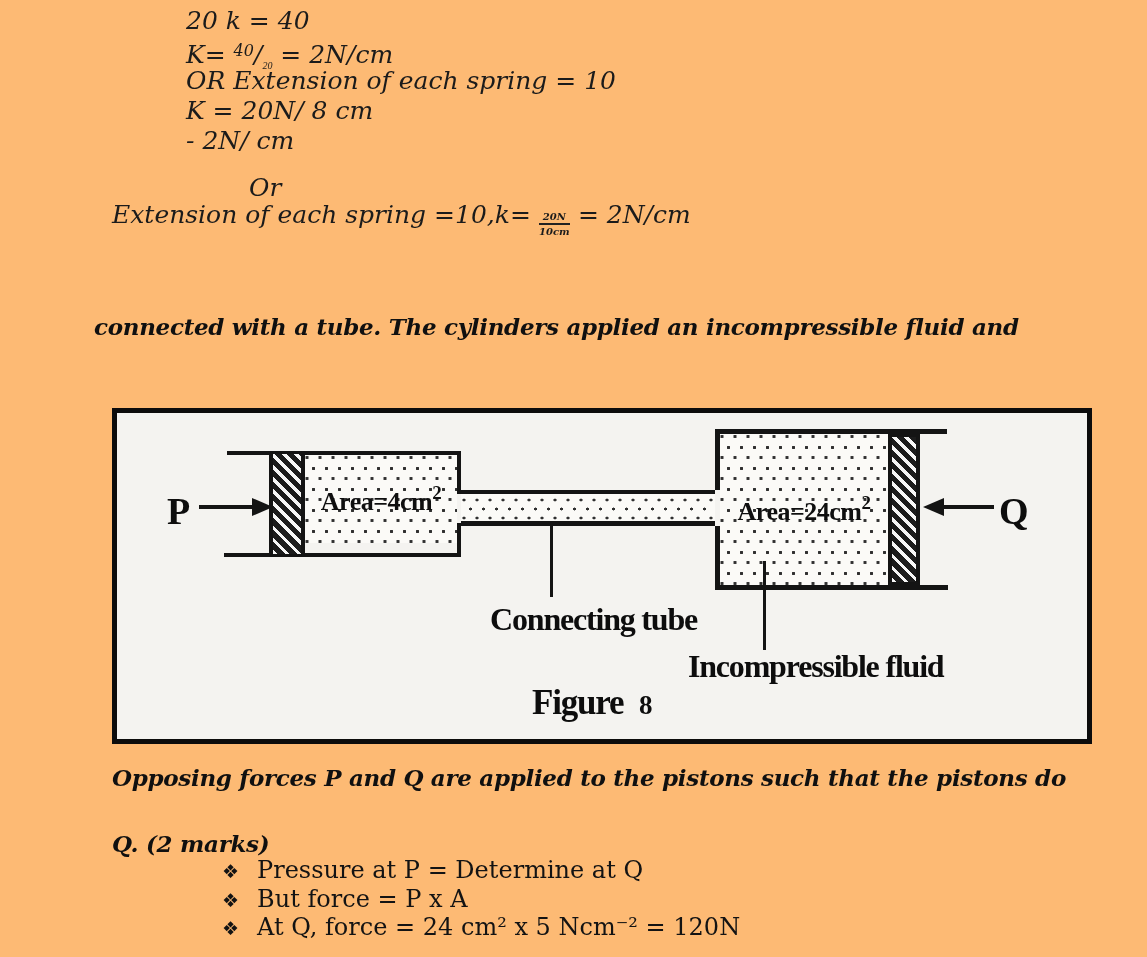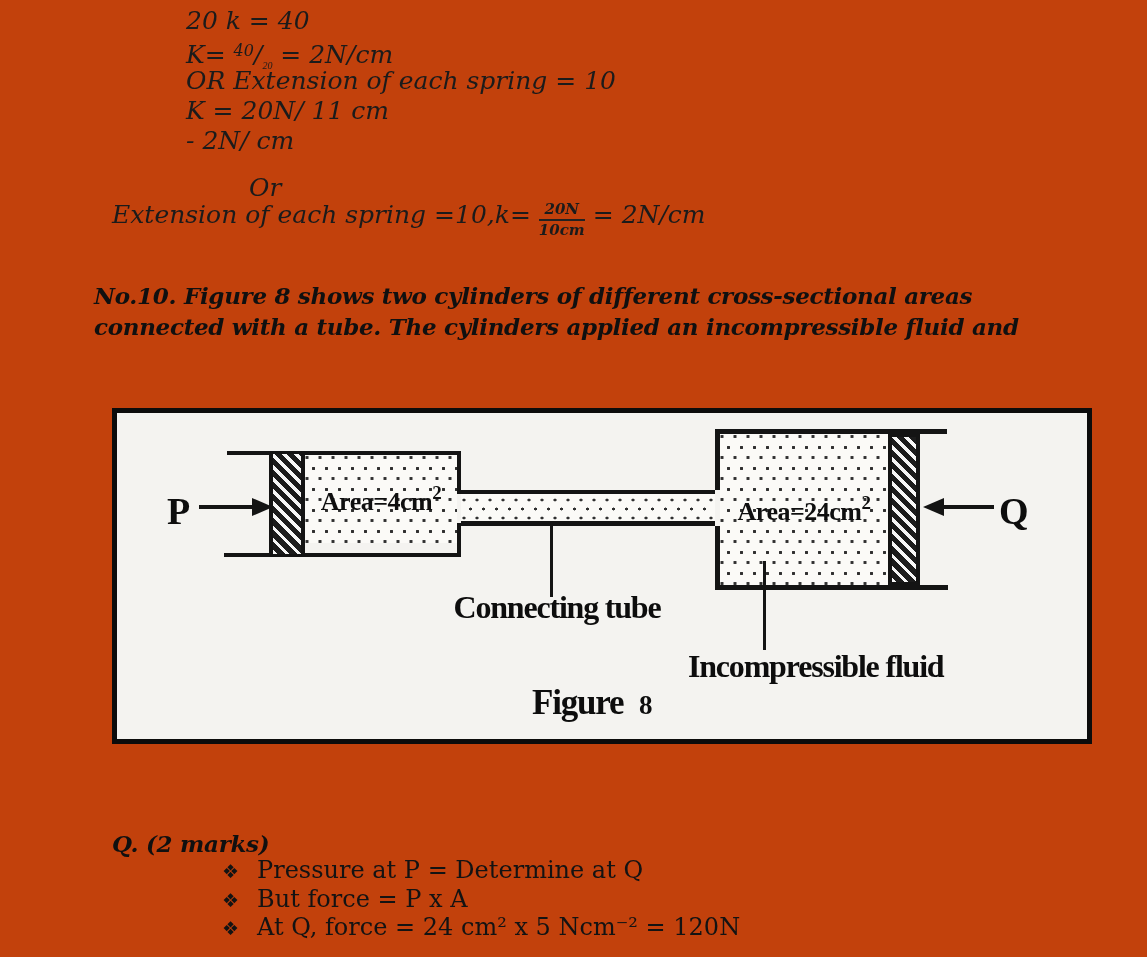--- a/index.html
+++ b/index.html
@@ -1,21 +1,21 @@
 <!DOCTYPE html>
 <html><head>
 <meta charset="utf-8">
 <style>
   html,body{margin:0;padding:0;background:#ffffff;}
-  #page{position:relative;width:1147px;height:957px;background:#c2410c;overflow:hidden;color:#161616;}
+  #page{position:relative;width:1147px;height:957px;background:#fdba74;overflow:hidden;color:#161616;}
   
   .eq{position:absolute;font:italic 25px/30px "DejaVu Serif",serif;color:#1b1b1b;white-space:nowrap;}
   .eq .sup{font-size:16px;vertical-align:7px;}
   .eq .sub{font-size:10px;vertical-align:-6px;font-family:Liberation Serif, serif;}
-  .frac{display:inline-block;vertical-align:-12px;text-align:center;font-size:15px;font-weight:700;line-height:1.15;margin:0 8px;}
+  .frac{display:inline-block;vertical-align:-12px;text-align:center;font-size:10px;font-weight:700;line-height:1.15;margin:0 8px;}
   .frac .num{display:block;border-bottom:2px solid #222;padding:0 4px 1px;}
   .frac .den{display:block;padding-top:1px;}
   
   .bold-par{position:absolute;font:italic 700 23px "DejaVu Serif",serif;color:#101010;letter-spacing:-0.3px;white-space:nowrap;}
   
   .fig{position:absolute;left:112px;top:408px;width:980px;height:336px;border:5px solid #0c0c0c;box-sizing:border-box;background:#f4f3f0;}
   .ln{position:absolute;background:#141414;}
   .dots{position:absolute;background-color:#fbfaf7;
         background-image:radial-gradient(circle,#303030 1.4px,transparent 1.6px),radial-gradient(circle,#303030 1.4px,transparent 1.6px);
         background-size:13px 21px;background-position:2px 3px,8.5px 13px;}
@@ -34,30 +34,29 @@
 </head>
 <body>
 
 <div id="page">
 
   <div class="eq" style="left:186px;top:6px">20 k = 40</div>
   <div class="eq" style="left:186px;top:36px">
     <span>K= </span><span class="sup">40</span><span>/</span><span class="sub">20</span><span> = 2N/cm</span>
   </div>
   <div class="eq" style="left:186px;top:66px">OR Extension of each spring = 10</div>
-  <div class="eq" style="left:186px;top:96px">K = 20N/ 11 cm</div>
+  <div class="eq" style="left:186px;top:96px">K = 20N/ 8 cm</div>
   <div class="eq" style="left:186px;top:126px">- 2N/ cm</div>
 
   <div class="eq" style="left:249px;top:173px">Or</div>
 
   <div class="eq" style="left:112px;top:200px">
     <span>Extension of each spring =10,k=</span><span class="frac"><span class="num">20N</span><span class="den">10cm</span></span><span>= 2N/cm</span>
   </div>
 
-  <div class="bold-par" style="left:94px;top:282px"> No.10. Figure 8 shows two cylinders of different cross-sectional areas</div>
   <div class="bold-par" style="left:94px;top:313px">connected with a tube. The cylinders applied an incompressible fluid and</div>
 
   <div class="fig">
 
     <div class="forcetext" style="left:50px;top:76px">P</div>
     <div class="ln" style="left:82px;top:92px;width:58px;height:4px"></div>
     <div class="arrowhead-r" style="left:135px;top:85px"></div>
 
     <div class="ln" style="left:110px;top:38px;width:234px;height:4px"></div>
     <div class="ln" style="left:107px;top:140px;width:237px;height:4px"></div>
@@ -87,31 +86,32 @@
 
     <div class="ln" style="left:771px;top:21px;width:4px;height:151px"></div>
     <div class="hatch" style="left:775px;top:21px;width:24px;height:151px"></div>
     <div class="ln" style="left:799px;top:21px;width:4px;height:151px"></div>
 
     <div class="arrowhead-l" style="left:806px;top:85px"></div>
     <div class="ln" style="left:827px;top:92px;width:50px;height:4px"></div>
     <div class="forcetext" style="left:882px;top:76px">Q</div>
 
     <div class="ln" style="left:433px;top:113px;width:3px;height:71px"></div>
-    <div class="figtext" style="left:300px;top:176px;width:280px;text-align:center">Connecting tube</div>
+    <div class="figtext" style="left:300px;top:188px;width:280px;text-align:right">Connecting tube</div>
 
     <div class="ln" style="left:646px;top:148px;width:3px;height:89px"></div>
     <div class="figtext" style="left:571px;top:235px">Incompressible fluid</div>
 
     <div class="figtext" style="left:415px;top:270px;font-size:35px">
       <span>Figure</span>
       <span style="font-size:27px;margin-left:8px">8</span>
     </div>
   </div>
 
+  <div class="bold-par" style="left:112px;top:764px">Opposing forces P and Q are applied to the pistons such that the pistons do</div>
   <div class="bold-par" style="left:112px;top:830px">Q. (2 marks)</div>
 
   <div class="bullet-row" style="left:222px;top:856px">
     <span class="glyph">❖</span>
     <span>Pressure at P = Determine at Q</span>
   </div>
   <div class="bullet-row" style="left:222px;top:885px">
     <span class="glyph">❖</span>
     <span>But force = P x A</span>
   </div>

